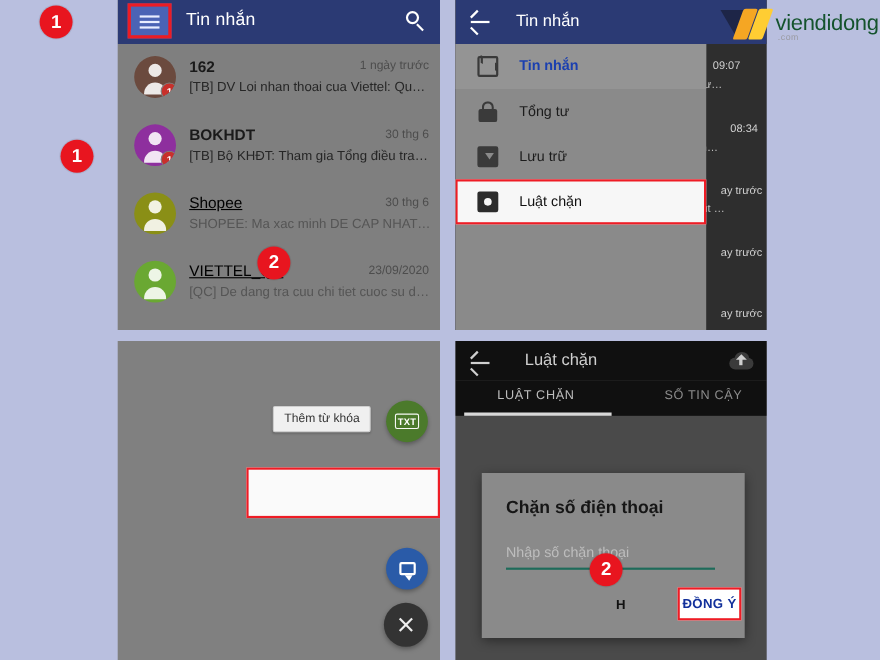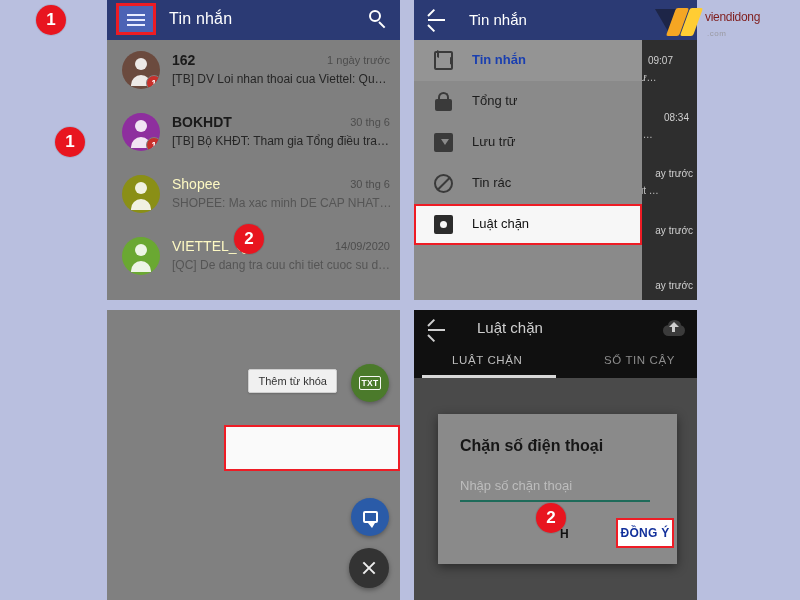--- a/index.html
+++ b/index.html
@@ -62,21 +62,21 @@
   .ava .body{position:absolute;bottom:3px;left:50%;margin-left:-10px;width:20px;height:11px;border-radius:10px 10px 0 0;background:rgba(255,255,255,.88);}
   .ava .cnt{
     position:absolute;right:-2px;bottom:-2px;width:14px;height:14px;border-radius:50%;
     background:#c8302b;color:#fff;font-size:9px;font-weight:bold;
     display:flex;align-items:center;justify-content:center;border:1px solid #7f7f7f;
   }
   .msgrow .nm{position:absolute;left:65px;top:12px;font-size:14px;font-weight:bold;color:#1a1a1a;}
   .msgrow .dt{position:absolute;right:10px;top:14px;font-size:11px;color:#4d4d4d;}
   .msgrow .pv{position:absolute;left:65px;top:32px;right:8px;font-size:12px;color:#262626;
      white-space:nowrap;overflow:hidden;text-overflow:ellipsis;}
-  .msgrow.read .nm{color:#fef9c3;font-weight:normal;font-size:14px;}
+  .msgrow.read .nm{color:#000000;font-weight:normal;font-size:14px;text-decoration:underline;}
   .msgrow.read .pv{color:#555;}
 
   
   #panel2{left:414px;top:0;width:283px;height:300px;background:#2e2e2e;}
   .appbar2{position:absolute;left:0;top:0;width:100%;height:40px;background:#2b3a74;}
   .appbar2 .title{position:absolute;left:55px;top:11px;color:#fff;font-size:15px;}
   .backarrow{position:absolute;left:14px;top:12px;width:18px;height:16px;}
   .backarrow .ln{position:absolute;left:0;top:7px;width:17px;height:2px;background:#fff;}
   .backarrow .a1,.backarrow .a2{position:absolute;left:0;width:9px;height:2px;background:#fff;}
   .backarrow .a1{top:3px;transform:rotate(-45deg);transform-origin:left center;}
@@ -122,21 +122,21 @@
   .ic-rest:after{content:"";position:absolute;left:7px;top:7px;width:5px;height:2px;background:#3a3a3a;}
   .ic-rest:before{content:"";position:absolute;left:-2px;top:-1px;width:7px;height:2px;background:#8a8a8a;}
 
   
   .logo{position:absolute;left:697px;top:4px;width:103px;height:40px;}
   .logo .tri{position:absolute;left:-42px;top:5px;width:0;height:0;
      border-left:14px solid transparent;border-right:14px solid transparent;border-top:24px solid #1d2547;}
   .logo .s1,.logo .s2{position:absolute;top:4px;width:13px;height:28px;transform:skewX(-20deg);border-radius:2px;}
   .logo .s1{left:-26px;background:#f5a623;}
   .logo .s2{left:-12px;background:#ffcd33;}
-  .logo .lt{position:absolute;left:8px;top:6px;font-size:12px;color:#7f1d1d;letter-spacing:-.3px;}
+  .logo .lt{position:absolute;left:8px;top:6px;font-size:20px;color:#14532d;letter-spacing:-.3px;}
   .logo .ld{position:absolute;left:10px;top:25px;font-size:8px;color:#9a9aa2;letter-spacing:.5px;}
 
   
   #panel3{left:107px;top:310px;width:293px;height:290px;background:#808080;}
   .hint{position:absolute;left:12px;top:105px;right:8px;font-size:11.5px;color:#a3a3a3;}
   .fabrow{position:absolute;right:11px;height:44px;}
   .fablabel{
     position:absolute;right:52px;top:9px;background:#f0f0f0;border:1px solid #cfcfcf;
     padding:5px 9px;font-size:11px;color:#333;border-radius:2px;white-space:nowrap;
     box-shadow:0 1px 2px rgba(0,0,0,.18);
@@ -165,21 +165,21 @@
   .cloud{position:absolute;right:12px;top:10px;width:22px;height:16px;}
   .cloud .c{position:absolute;left:0;bottom:0;width:22px;height:11px;background:#3b3b3b;border-radius:7px;}
   .cloud .c2{position:absolute;left:5px;top:0;width:13px;height:11px;background:#3b3b3b;border-radius:50%;}
   .cloud .ar{position:absolute;left:9px;top:4px;width:3px;height:8px;background:#cfcfcf;}
   .cloud .arh{position:absolute;left:6px;top:2px;border-left:5px solid transparent;border-right:5px solid transparent;border-bottom:5px solid #cfcfcf;}
   .tabs{position:absolute;left:0;top:36px;width:100%;height:32px;background:#101010;}
   .tab{position:absolute;top:8px;font-size:11.5px;letter-spacing:.6px;color:#8c8c8c;}
   .tab.sel{color:#bdbdbd;}
   .tabind{position:absolute;left:8px;bottom:0;width:134px;height:3px;background:#d8d8d8;}
 
-  .dialog{position:absolute;left:24px;top:104px;width:239px;height:150px;background:#8a8a8a;
+  .dialog{position:absolute;left:24px;top:120px;width:239px;height:150px;background:#8a8a8a;
     box-shadow:0 3px 10px rgba(0,0,0,.45);}
   .dlg-title{position:absolute;left:22px;top:23px;font-size:16px;font-weight:bold;color:#161616;}
   .dlg-input{position:absolute;left:22px;top:64px;width:190px;font-size:13px;color:#bdbdbd;}
   .dlg-underline{position:absolute;left:22px;top:86px;width:190px;height:2px;background:#1e6b5a;}
   .dlg-cancel{position:absolute;left:122px;top:113px;font-size:12px;font-weight:bold;color:#111;}
   .dlg-ok-wrap{position:absolute;left:178px;top:104px;width:58px;height:30px;
     border:2px solid #ee1c25;background:#fff;box-sizing:border-box;
     display:flex;align-items:center;justify-content:center;}
   .dlg-ok{font-size:12px;font-weight:bold;color:#12309b;letter-spacing:.3px;}
   #badge4-2{left:536px;top:503px;}
@@ -235,21 +235,21 @@
       <div class="dt">30 thg 6</div>
       <div class="pv">SHOPEE: Ma xac minh DE CAP NHAT SO …</div>
     </div>
 
     <div class="msgrow read">
       <div class="ava" style="background:#6aa832">
         <div class="head"></div>
           <div class="body"></div>
       </div>
       <div class="nm">VIETTEL_QC</div>
-      <div class="dt">14/09/2020</div>
+      <div class="dt">23/09/2020</div>
       <div class="pv">[QC] De dang tra cuu chi tiet cuoc su dung …</div>
     </div>
 
     <div class="msgrow">
       
     </div>
   </div>
 </div>
 
 <div class="badge" id="badge1-1">1</div>
@@ -278,24 +278,20 @@
       <div class="dic ic-lock">
           <div class="sh"></div>
           <div class="bd"></div>
         </div>
       <div class="dlb">Tổng tư</div>
     </div>
     <div class="dritem">
       <div class="dic ic-arch"></div>
       <div class="dlb">Lưu trữ</div>
     </div>
-    <div class="dritem">
-      <div class="dic ic-blk"></div>
-      <div class="dlb">Tin rác</div>
-    </div>
     <div class="dritem hl">
       <div class="dic ic-rule"></div>
       <div class="dlb">Luật chặn</div>
       <div class="hl-box"></div>
     </div>
   </div>
 
   <div class="appbar2">
     <div class="backarrow">
       <div class="ln"></div>

